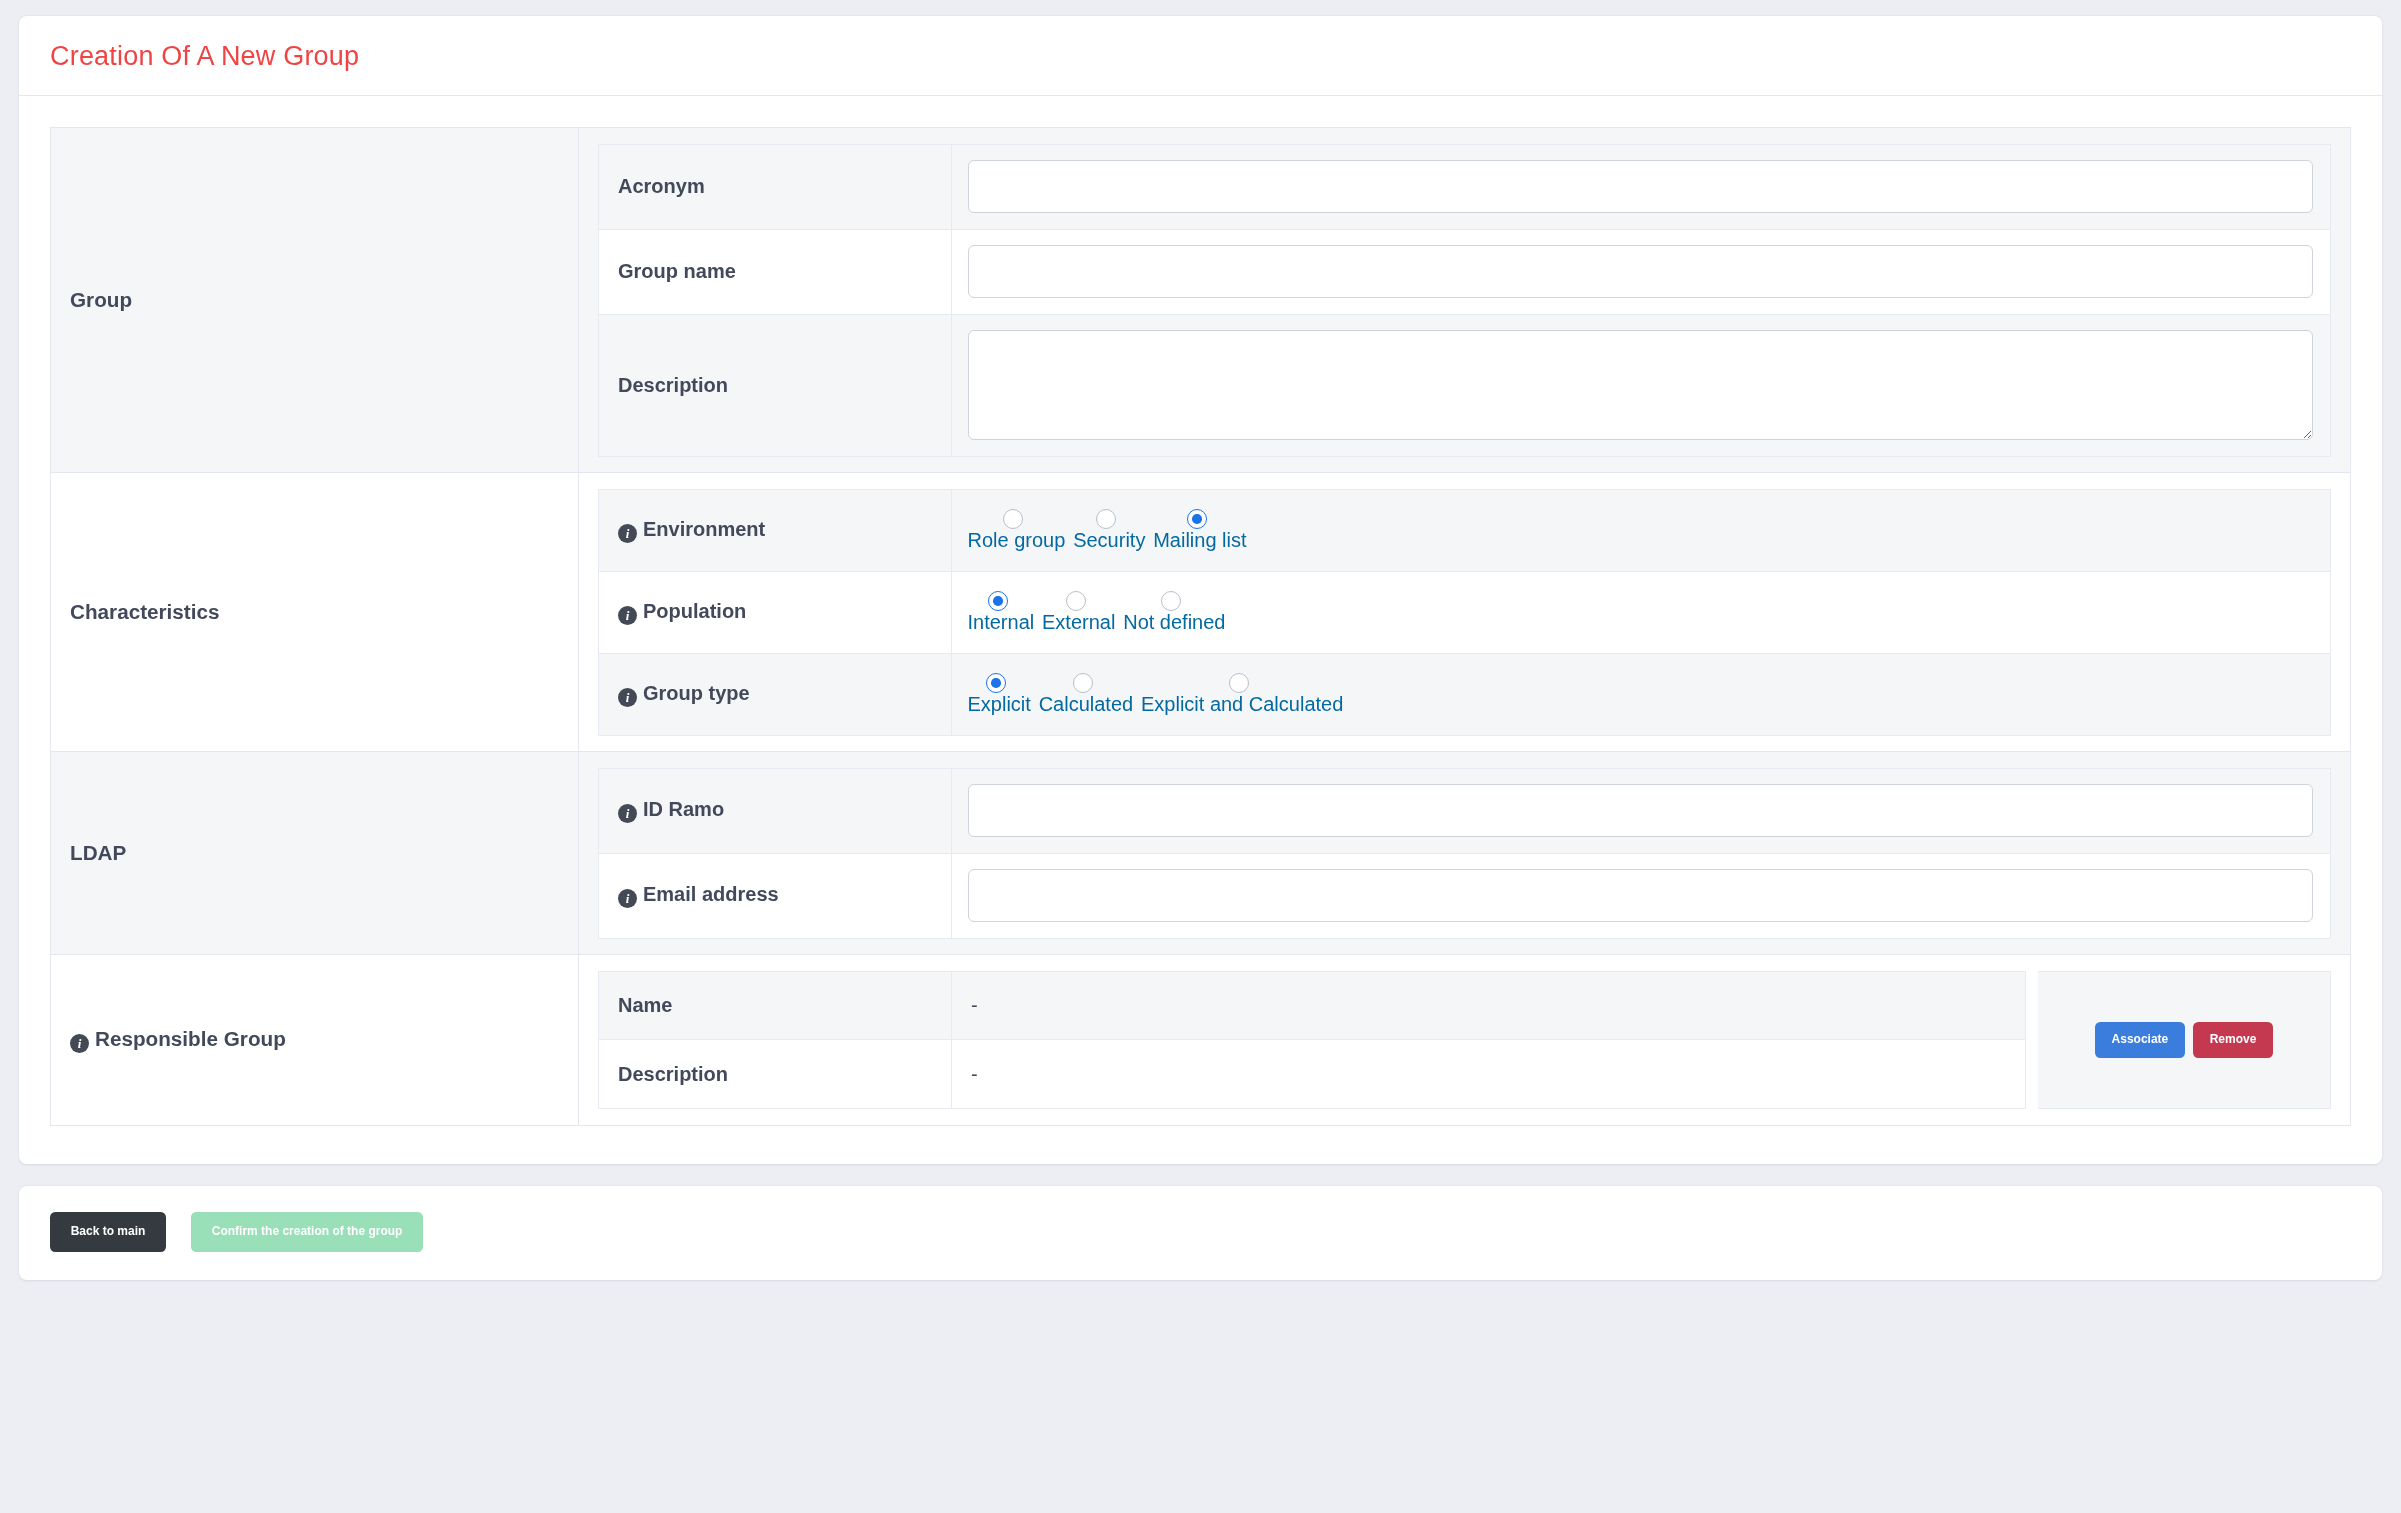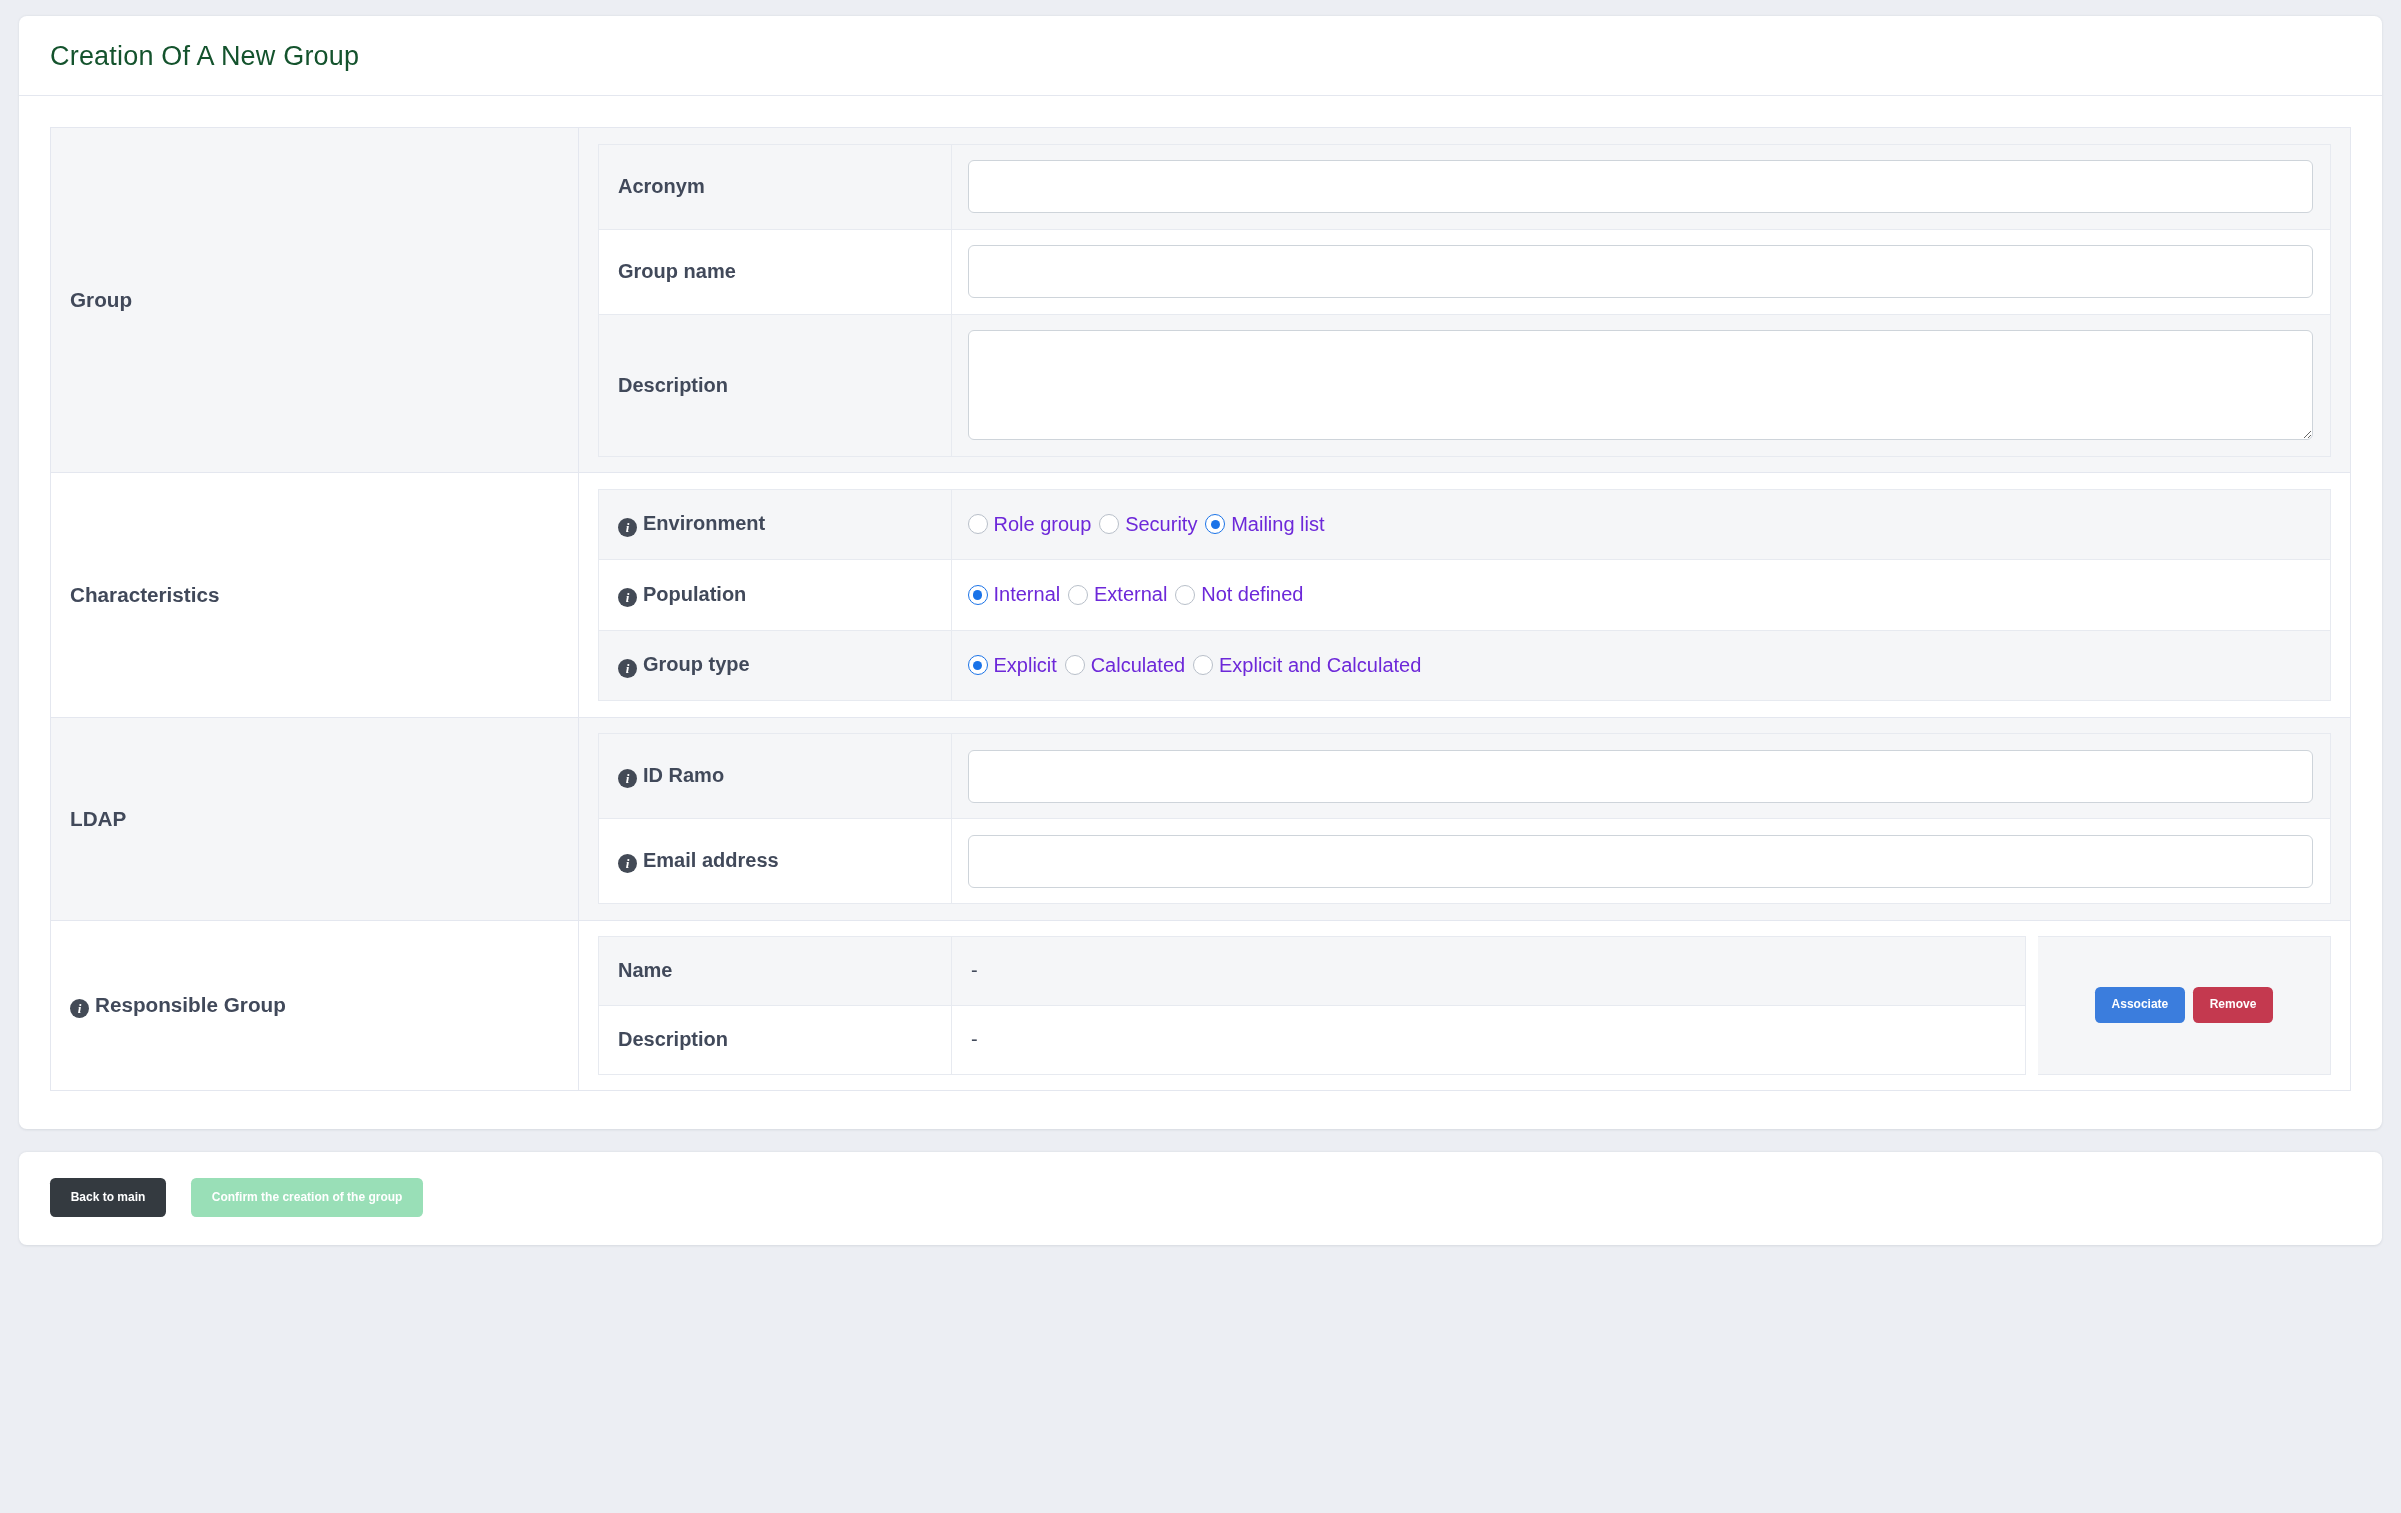--- a/index.html
+++ b/index.html
@@ -22,21 +22,21 @@
     border-radius: 7.8px;
     box-shadow: 0 0.9px 2.6px rgba(18,38,63,.10);
     width: 100%;
   }
   .card-header {
     padding: 26px 31px 24px 31px;
     border-bottom: 1.7px solid #e4e7ef;
   }
   .card-title {
     font-size: 27px;
-    color: #14532d;
+    color: #ef4444;
     font-weight: 400;
     letter-spacing: 0.2px;
     line-height: 1.1;
   }
   .card-body {
     padding: 31px 31px 38px 31px;
   }
   .card-gap { height: 22.4px; }
   .footer-card {
     padding: 26px 31px 27.6px 31px;
@@ -119,22 +119,23 @@
     display: block;
   }
 
   
   .radio-row { display: flex; align-items: center; flex-wrap: nowrap; }
   .radio-item {
     display: inline-flex;
     align-items: center;
     margin-right: 7.8px;
     font-size: 20px;
-    color: #6d28d9;
+    color: #0369a1;
     white-space: nowrap;
+    flex-direction: column;
   }
   .radio-item:last-child { margin-right: 0; }
   .rb {
     width: 20px; height: 20px;
     border-radius: 50%;
     border: 1.7px solid #b8bfc9;
     background: #fff;
     margin-right: 6px;
     flex: 0 0 auto;
     position: relative;

